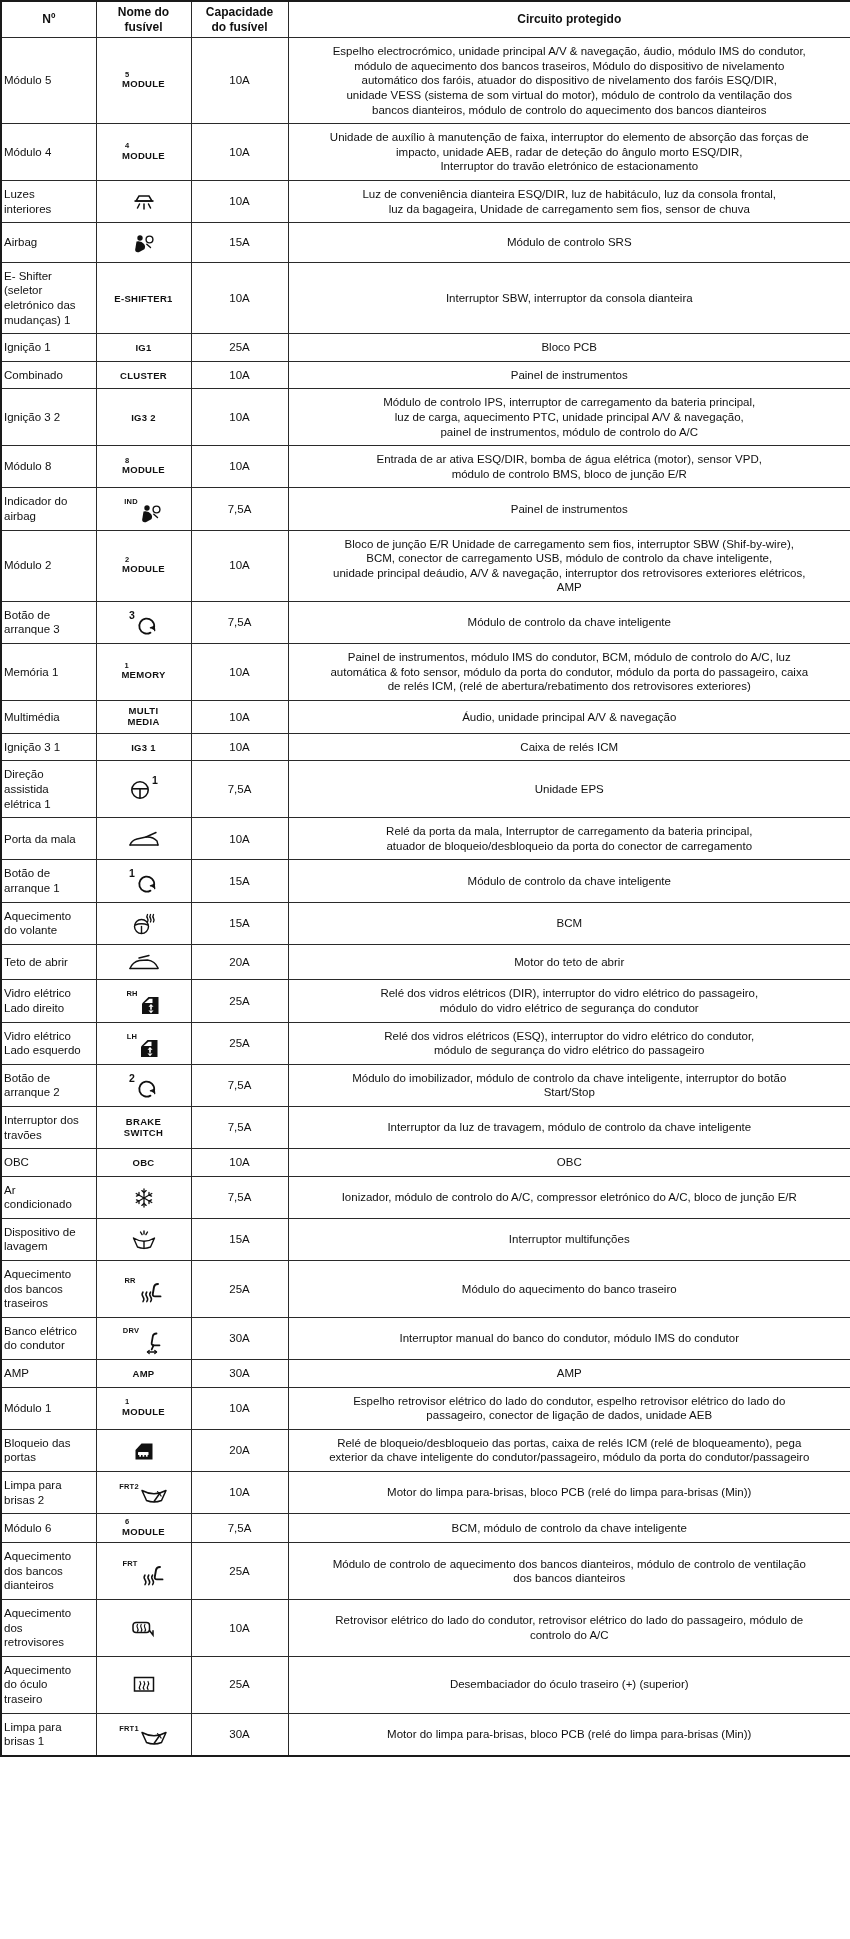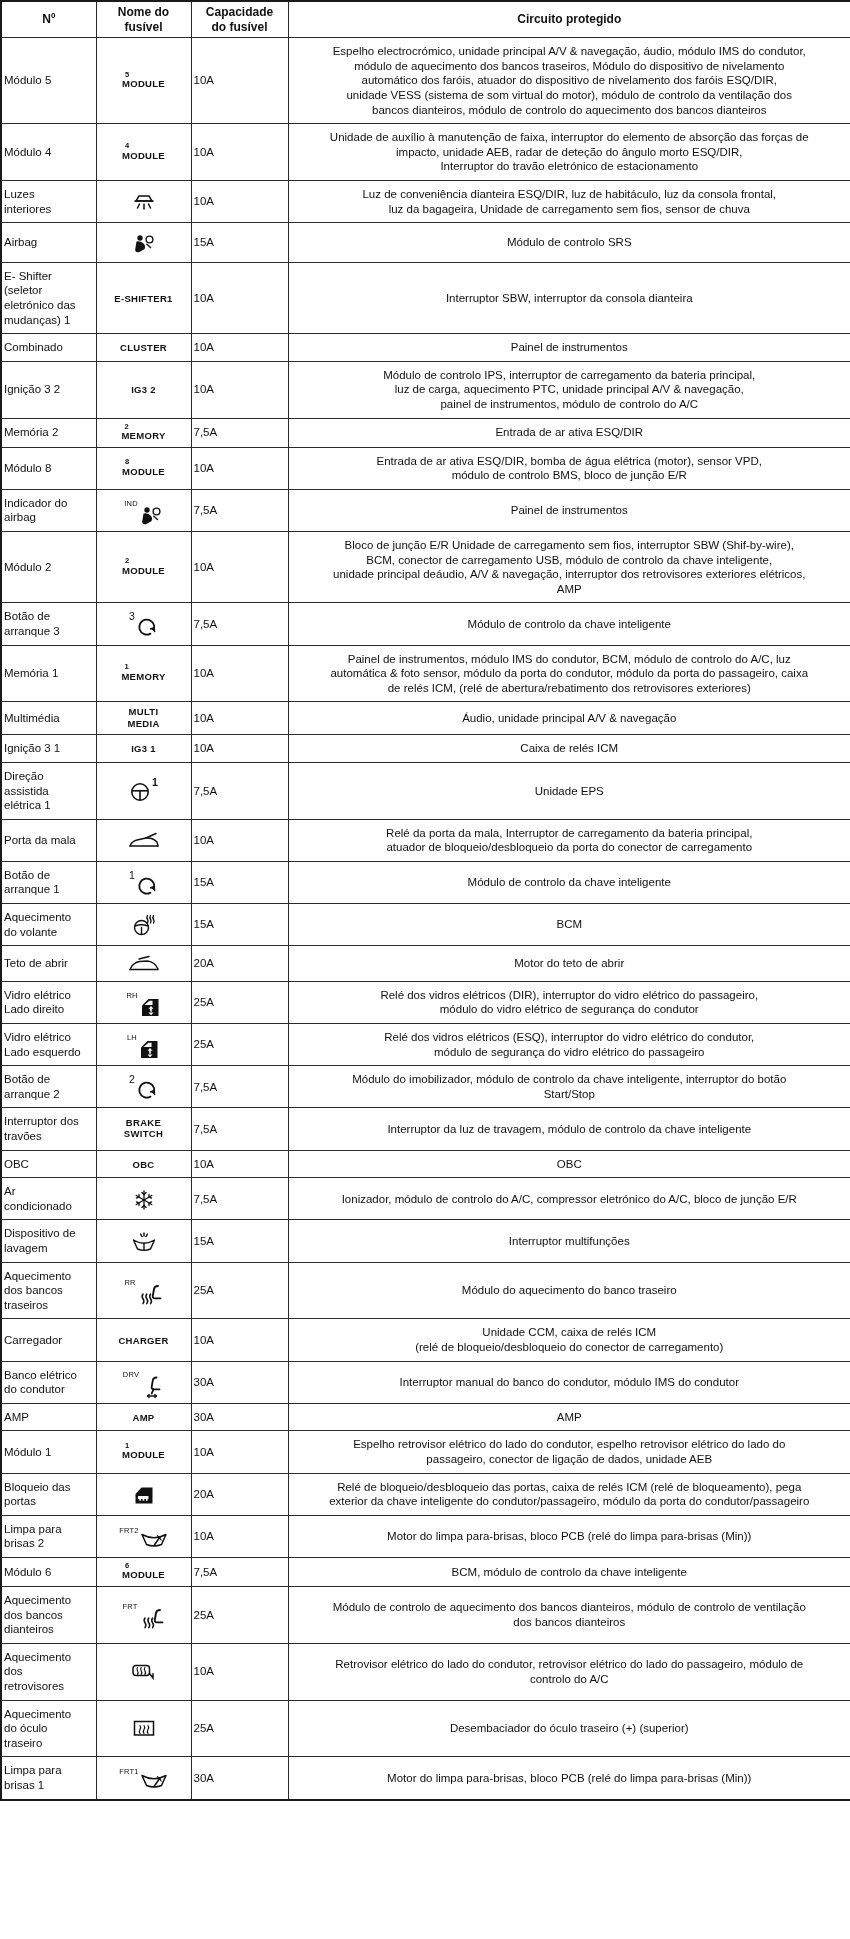--- a/index.html
+++ b/index.html
@@ -6,31 +6,31 @@
     font-family:"Liberation Sans","DejaVu Sans",sans-serif;}
   .page{width:850px;}
   table.fuse-table{width:850px;border-collapse:collapse;table-layout:fixed;
     border:2px solid #1a1a1a;}
   th,td{border:1.5px solid #2a2a2a;vertical-align:middle;}
   th{font-size:12px;font-weight:bold;text-align:center;padding:3px 2px;
     white-space:pre-line;line-height:1.22;}
   td{font-size:11.5px;line-height:1.27;}
   td.name-cell{text-align:left;white-space:pre-line;padding:6px 2px;}
   td.icon-cell{text-align:center;padding:4px 2px;}
-  td.cap-cell{text-align:left;padding:6px 2px;}
+  td.cap-cell{text-align:center;padding:6px 2px;}
   td.circuit-cell{text-align:center;padding:6px 7px;white-space:pre-line;}
   
   .fuse-label{display:inline-block;font-weight:bold;font-size:9.5px;
     line-height:1.2;letter-spacing:.3px;text-align:center;}
   .fuse-label .sup{display:block;text-align:left;font-size:7.5px;
     line-height:1;margin:0 0 0 3px;}
   
   .fuse-glyph{display:inline-flex;align-items:flex-start;justify-content:center;}
   .fuse-glyph svg{display:block;margin-top:5px;}
-  .fuse-glyph .pre{font-weight:normal;font-size:7.5px;line-height:1;
+  .fuse-glyph .pre{font-weight:bold;font-size:7.5px;line-height:1;
     margin:1px 1px 0 0;letter-spacing:.2px;}
   .fuse-glyph .pre.num{font-size:10.5px;margin-top:0;}
   .fuse-glyph .post.num{font-weight:bold;font-size:10.5px;line-height:1;
     margin:1px 0 0 1px;}
 </style>
 </head>
 <body>
 
 <div class="page">
   <table class="fuse-table">
@@ -105,38 +105,38 @@
         <tr>
           <td class="name-cell">E- Shifter
 (seletor
 eletrónico das
 mudanças) 1</td>
           <td class="icon-cell"><span class="fuse-label">E-SHIFTER1</span></td>
           <td class="cap-cell">10A</td>
           <td class="circuit-cell">Interruptor SBW, interruptor da consola dianteira</td>
         </tr>
         <tr>
+          <td class="name-cell">Ignição 1</td>
+          <td class="icon-cell"><span class="fuse-label">IG1</span></td>
+          <td class="cap-cell">25A</td>
+          <td class="circuit-cell">Bloco PCB</td>
+        </tr>
+        <tr>
           <td class="name-cell">Combinado</td>
           <td class="icon-cell"><span class="fuse-label">CLUSTER</span></td>
           <td class="cap-cell">10A</td>
           <td class="circuit-cell">Painel de instrumentos</td>
         </tr>
         <tr>
           <td class="name-cell">Ignição 3 2</td>
           <td class="icon-cell"><span class="fuse-label">IG3 2</span></td>
           <td class="cap-cell">10A</td>
           <td class="circuit-cell">Módulo de controlo IPS, interruptor de carregamento da bateria principal,
 luz de carga, aquecimento PTC, unidade principal A/V &amp; navegação,
 painel de instrumentos, módulo de controlo do A/C</td>
-        </tr>
-        <tr>
-          <td class="name-cell">Memória 2</td>
-          <td class="icon-cell"><span class="fuse-label"><span class="sup">2</span>MEMORY</span></td>
-          <td class="cap-cell">7,5A</td>
-          <td class="circuit-cell">Entrada de ar ativa ESQ/DIR</td>
         </tr>
         <tr>
           <td class="name-cell">Módulo 8</td>
           <td class="icon-cell"><span class="fuse-label"><span class="sup">8</span>MODULE</span></td>
           <td class="cap-cell">10A</td>
           <td class="circuit-cell">Entrada de ar ativa ESQ/DIR, bomba de água elétrica (motor), sensor VPD,
 módulo de controlo BMS, bloco de junção E/R</td>
         </tr>
         <tr>
           <td class="name-cell">Indicador do
@@ -389,27 +389,20 @@
                   <path d="M6 11 q-1.8 2.4 0 4.8 q1.8 2.4 0 4.8" stroke-width="1.5"></path>
                   <path d="M9.8 11 q-1.8 2.4 0 4.8 q1.8 2.4 0 4.8" stroke-width="1.5"></path>
                   <path d="M13.6 11 q-1.8 2.4 0 4.8 q1.8 2.4 0 4.8" stroke-width="1.5"></path>
                 </g>
               </svg>
             </span></td>
           <td class="cap-cell">25A</td>
           <td class="circuit-cell">Módulo do aquecimento do banco traseiro</td>
         </tr>
         <tr>
-          <td class="name-cell">Carregador</td>
-          <td class="icon-cell"><span class="fuse-label">CHARGER</span></td>
-          <td class="cap-cell">10A</td>
-          <td class="circuit-cell">Unidade CCM, caixa de relés ICM
-(relé de bloqueio/desbloqueio do conector de carregamento)</td>
-        </tr>
-        <tr>
           <td class="name-cell">Banco elétrico
 do condutor</td>
           <td class="icon-cell"><span class="fuse-glyph">
               <span class="pre">DRV</span>
               <svg width="24" height="24" viewBox="0 0 24 24">
                 <g fill="none" stroke="#111" stroke-width="1.8" stroke-linecap="round" stroke-linejoin="round">
                   <path d="M16.5 2.5 q-3.2 0 -3.7 2.8 l-1.1 6.6 q-0.4 2.4 2 2.4 h5.8"></path>
                   <path d="M13.5 14.3 l-1.8 4.2"></path>
                   <g stroke-width="1.3">
                     <path d="M7.5 21 h9"></path>

